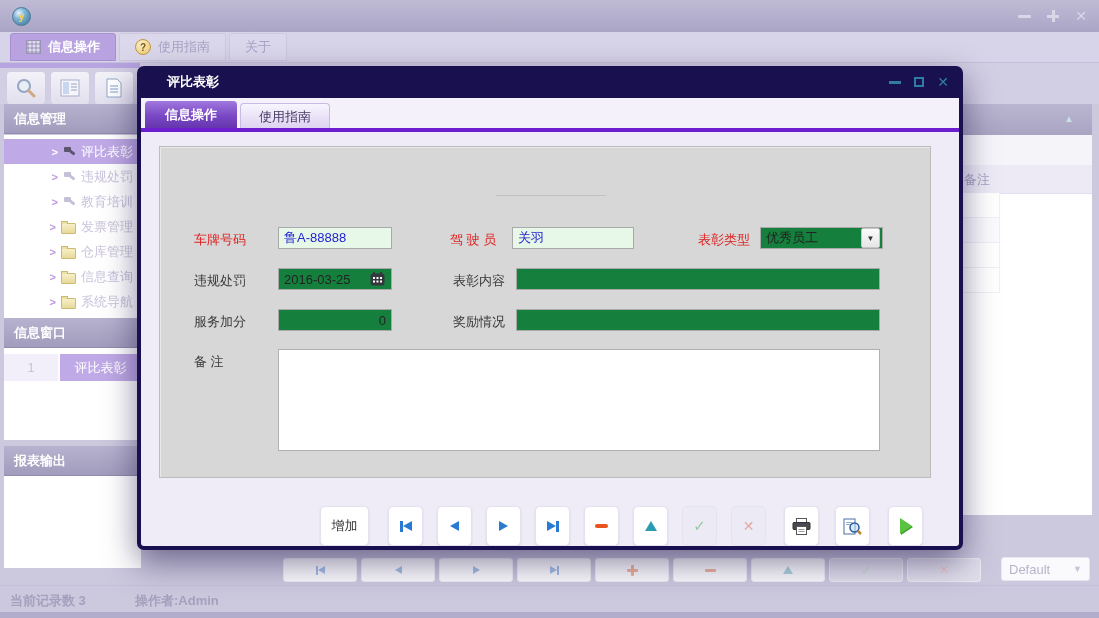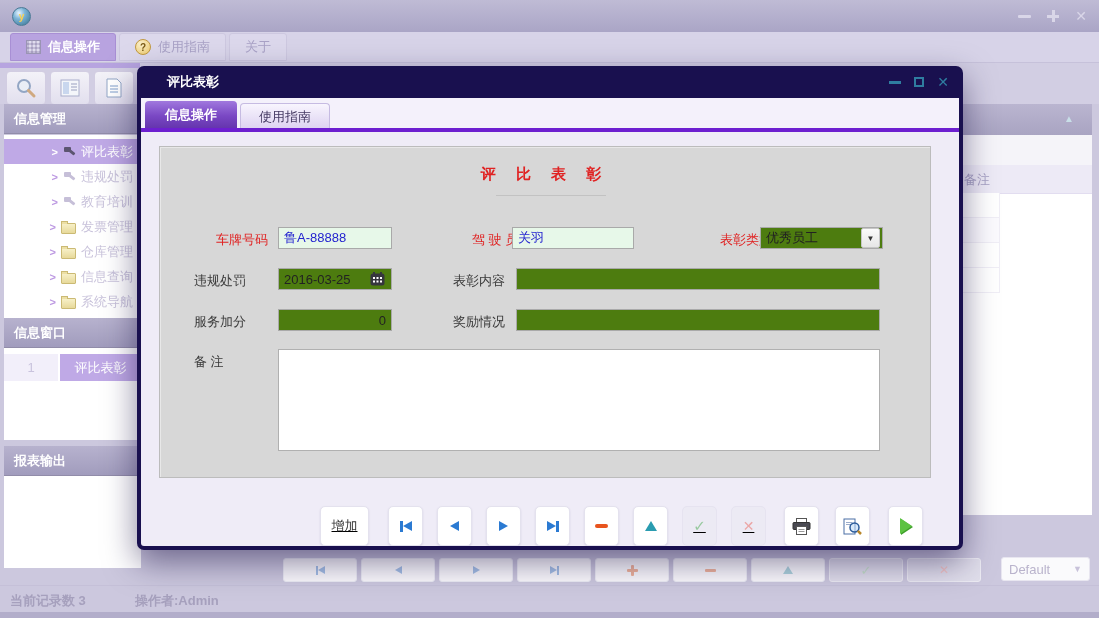--- a/index.html
+++ b/index.html
@@ -131,34 +131,34 @@
     background:linear-gradient(#f8f5fe,#ded3f2);border:1px solid #c6bbe2;border-bottom:none;
     color:#453a63;font-size:13px;box-sizing:border-box;}
   .m-underline{position:absolute;left:0;top:30px;right:0;height:4px;background:#6d1fd0;}
 
   .m-form{position:absolute;left:18px;top:48px;width:772px;height:332px;background:#d7d7d7;
     border:1px solid #bcbcbc;box-shadow:inset 1px 1px 0 #e8e8e8;box-sizing:border-box;}
   .f-heading{position:absolute;left:0;top:18px;width:100%;text-align:center;
     color:#e02222;font-weight:bold;font-size:15px;letter-spacing:8px;}
   .f-rule{position:absolute;left:336px;top:48px;width:110px;height:1px;background:#c2c2c2;}
   .flabel{position:absolute;font-size:13px;color:#3a3a3a;white-space:nowrap;}
-  .flabel.red{color:#e02222;margin-left:22px;}
+  .flabel.red{color:#e02222;}
   .fld{position:absolute;height:22px;box-sizing:border-box;border:1px solid #a9a9a9;
-    background:#4d7c0f;font-size:13px;display:flex;align-items:center;padding:0 5px;color:#222;}
+    background:#15803d;font-size:13px;display:flex;align-items:center;padding:0 5px;color:#222;}
   .fld.green{background:#e7f8e9;color:#2323cf;}
   .fld.num{justify-content:flex-end;}
   .fld .ddbtn{width:17px;height:18px;margin-left:auto;margin-right:-3px;
     background:linear-gradient(#fbfbfb,#e6e6e6);border:1px solid #c6c6c6;border-radius:2px;
     display:flex;align-items:center;justify-content:center;font-size:8px;color:#333;}
   .fld .calbtn{margin-left:auto;margin-right:-2px;display:flex;align-items:center;justify-content:center;
     width:22px;height:18px;}
   .f-note{position:absolute;left:118px;top:202px;width:602px;height:102px;background:#fff;
     border:1px solid #b0b0b0;box-sizing:border-box;font-size:13px;padding:4px;resize:none;outline:none;}
 
-  .dlg-buttons{position:absolute;left:179px;top:408px;display:flex;gap:14px;align-items:center;text-decoration:underline;}
+  .dlg-buttons{position:absolute;left:179px;top:408px;display:flex;gap:14px;align-items:center;}
   .dbtn{width:33px;height:38px;background:#fff;border:1px solid #e4e2ee;border-radius:5px;
     box-shadow:0 1px 2px rgba(80,70,120,.14);display:flex;align-items:center;justify-content:center;}
   .dbtn.add{width:47px;font-size:13px;color:#333;margin-right:5px;}
   .dbtn.disabled{background:#eceaf4;border-color:#e6e3f0;box-shadow:none;}
   .tri-l{width:0;height:0;border-right:9px solid #2b7ad2;border-top:5px solid transparent;border-bottom:5px solid transparent;}
   .tri-r{width:0;height:0;border-left:9px solid #2b7ad2;border-top:5px solid transparent;border-bottom:5px solid transparent;}
   .vbar{width:3px;height:11px;background:#2b7ad2;}
   .minus-ic{width:13px;height:4px;background:#e8541e;border-radius:2px;}
   .tri-up{width:0;height:0;border-bottom:10px solid #2a9cb0;border-left:6px solid transparent;border-right:6px solid transparent;}
   .check-ic{color:#97c99e;font-size:15px;font-weight:bold;}
@@ -351,21 +351,20 @@
     </span>
   </div>
   <div class="m-body">
     <div class="m-tabs">
       <span class="m-tab-a">信息操作</span>
       <span class="m-tab-i">使用指南</span>
     </div>
     <div class="m-underline"></div>
 
     <div class="m-form">
-      <div class="f-heading">评 比 表 彰</div>
       <div class="f-rule"></div>
 
       <span class="flabel red" style="left:34px;top:84px;">车牌号码</span>
       <div class="fld green" style="left:118px;top:80px;width:114px;">
         <span>鲁A-88888</span>
       </div>
       <span class="flabel red" style="left:290px;top:84px;">驾 驶 员</span>
       <div class="fld green" style="left:352px;top:80px;width:122px;">
         <span>关羽</span>
       </div>

